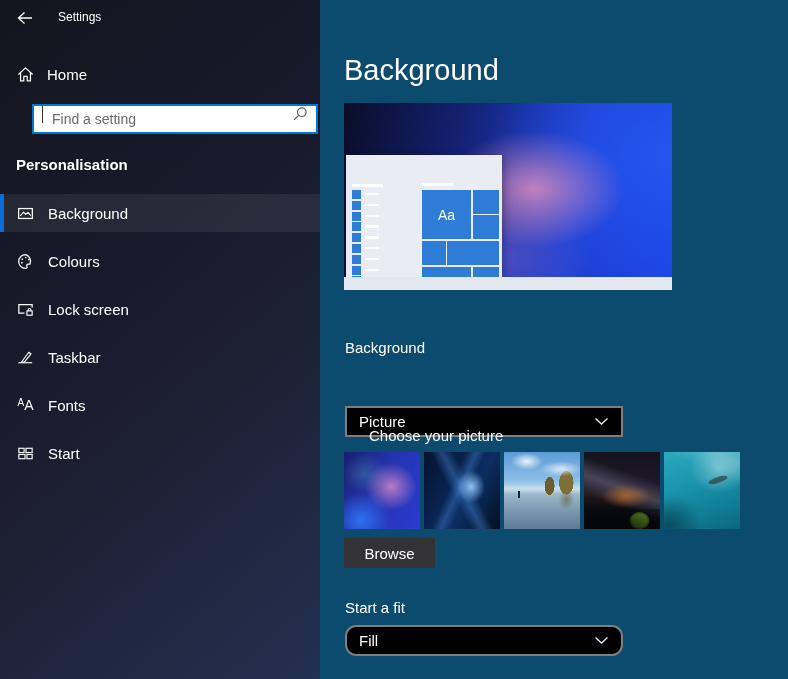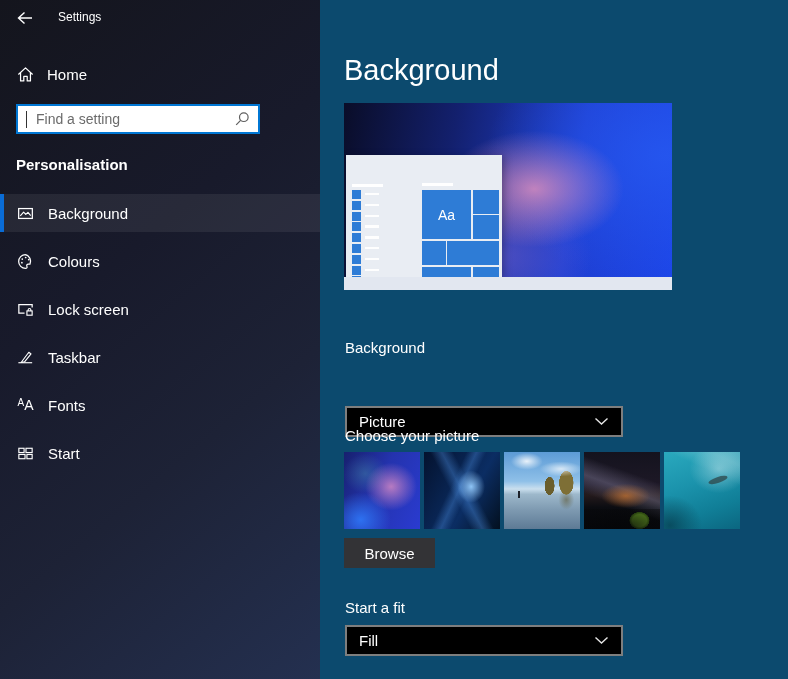--- a/index.html
+++ b/index.html
@@ -11,22 +11,22 @@
   .sidebar { position:absolute; left:0; top:0; width:320px; height:679px;
     background:linear-gradient(140deg,#14151d 0%,#181a2b 38%,#1d2236 65%,#243050 100%);
     color:#fff; }
   .back-btn { position:absolute; left:12px; top:6px; width:26px; height:24px;
     display:flex; align-items:center; justify-content:center; cursor:pointer; }
   .app-title { position:absolute; left:58px; top:10px; font-size:12px; color:#fff; }
   .home-row { position:absolute; left:0; top:58px; width:320px; height:32px;
     display:flex; align-items:center; padding-left:16px; cursor:pointer; }
   .home-row .lbl { margin-left:12px; font-size:15px; }
 
-  .search-box { position:absolute; left:16px; top:104px; width:244px; height:30px;
-    background:#fff; border:2px solid #0077d4; display:flex; align-items:center; }
+  .search-box { position:absolute; left:32px; top:104px; width:286px; height:30px;
+    background:#fff; border:2px solid #0077d4; display:flex; }
   .search-box input { flex:1; height:100%; border:none; outline:none; background:transparent;
     font-family:"Liberation Sans",sans-serif; font-size:14px; color:#222; padding-left:9px; }
   .search-box input::placeholder { color:#6b6b6b; }
   .caret { width:1px; height:17px; background:#333; margin-left:8px; }
   .search-glyph { width:24px; display:flex; justify-content:center; margin-right:4px; }
 
   .section-header { position:absolute; left:16px; top:156px; font-size:15px; font-weight:bold; }
 
   .nav { position:absolute; left:0; top:194px; width:320px; }
   .nav-item { position:relative; height:38px; margin-bottom:10px; display:flex;
@@ -64,25 +64,25 @@
   .t-r2 { left:51px; top:25px; width:26px; height:24px; }
   .t-mini { left:0; top:51px; width:24px; height:24px;
     background-image:linear-gradient(#e9edf3,#e9edf3),linear-gradient(#e9edf3,#e9edf3);
     background-size:1px 100%,100% 1px; background-position:11.5px 0,0 11.5px; background-repeat:no-repeat; }
   .t-wide { left:25px; top:51px; width:52px; height:24px; }
   .t-b1 { left:0; top:77px; width:49px; height:10px; }
   .t-b2 { left:51px; top:77px; width:26px; height:10px; }
   .mock-taskbar { position:absolute; left:0; bottom:0; width:100%; height:13px; background:#e2e7f0; }
 
   .field-label { position:absolute; left:25px; font-size:15px; }
-  .lbl-bg { top:339px; } .lbl-pic { top:427px; } .lbl-fit { top:599px; }
+  .lbl-bg { top:339px; } .lbl-pic { top:427px;margin-left:24px; } .lbl-fit { top:599px; }
 
   .dropdown { position:absolute; left:25px; width:278px; height:31px; border:2px solid #7e7e7e;
     background:#000; display:flex; align-items:center; padding:0 12px; font-size:15px; cursor:pointer; }
-  .dd-bg { top:364px;margin-top:42px; } .dd-fit { top:625px; }
+  .dd-bg { top:364px;margin-top:42px; } .dd-fit { top:625px;border-radius:11px; }
   .dropdown .chev { margin-left:auto; display:flex; }
 
   .thumbs { position:absolute; left:24px; top:452px; display:flex; gap:4px; }
   .thumb { position:relative; width:76px; height:77px; overflow:hidden; cursor:pointer; }
   .th-abstract { background:
       radial-gradient(55% 50% at 62% 45%, rgba(232,146,198,0.75), rgba(232,146,198,0) 62%),
       radial-gradient(45% 40% at 28% 28%, rgba(70,140,170,0.45), rgba(70,140,170,0) 65%),
       radial-gradient(55% 50% at 22% 88%, rgba(46,116,244,0.95), rgba(46,116,244,0) 72%),
       linear-gradient(115deg,#17206e 0%,#2433ae 45%,#2a3bd0 100%); }
   .th-hero { background:

